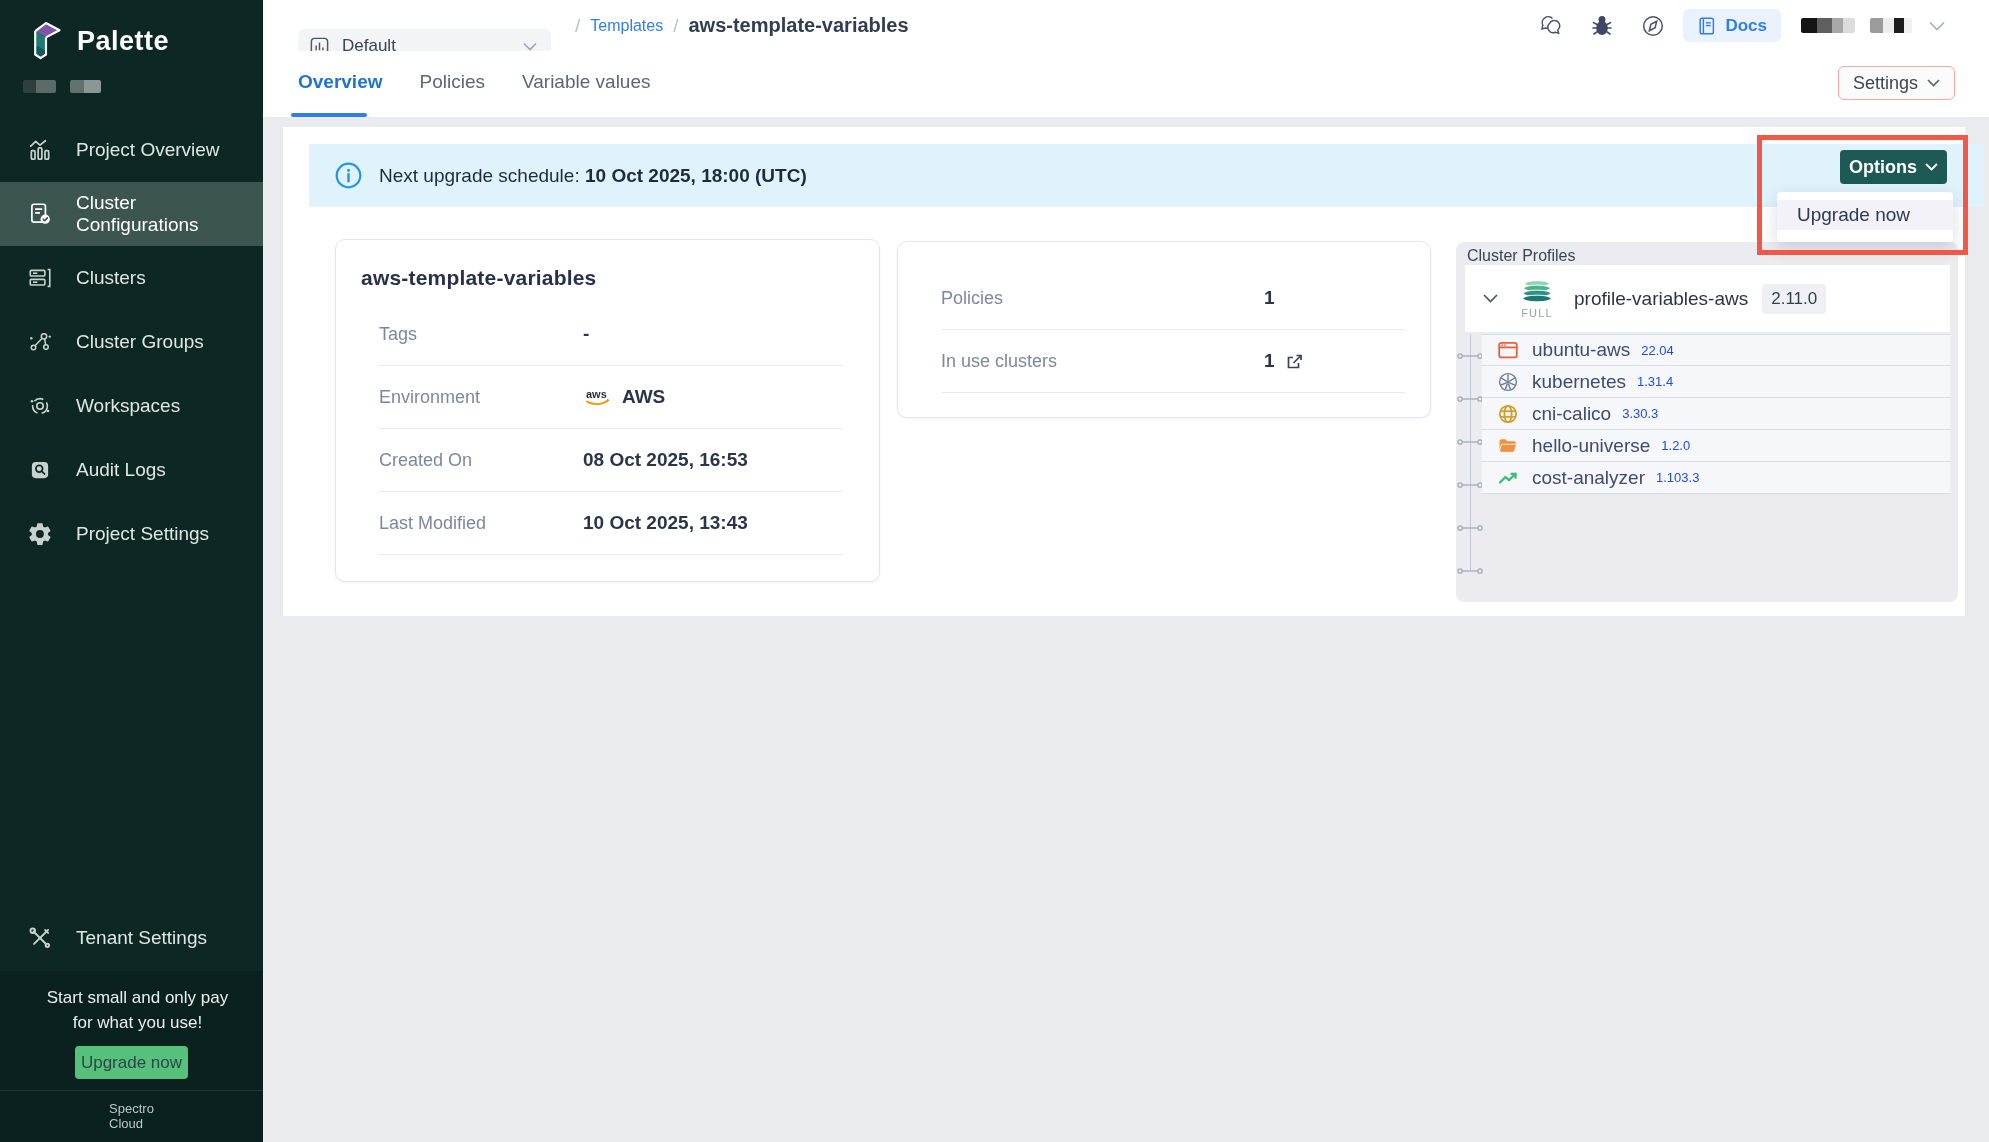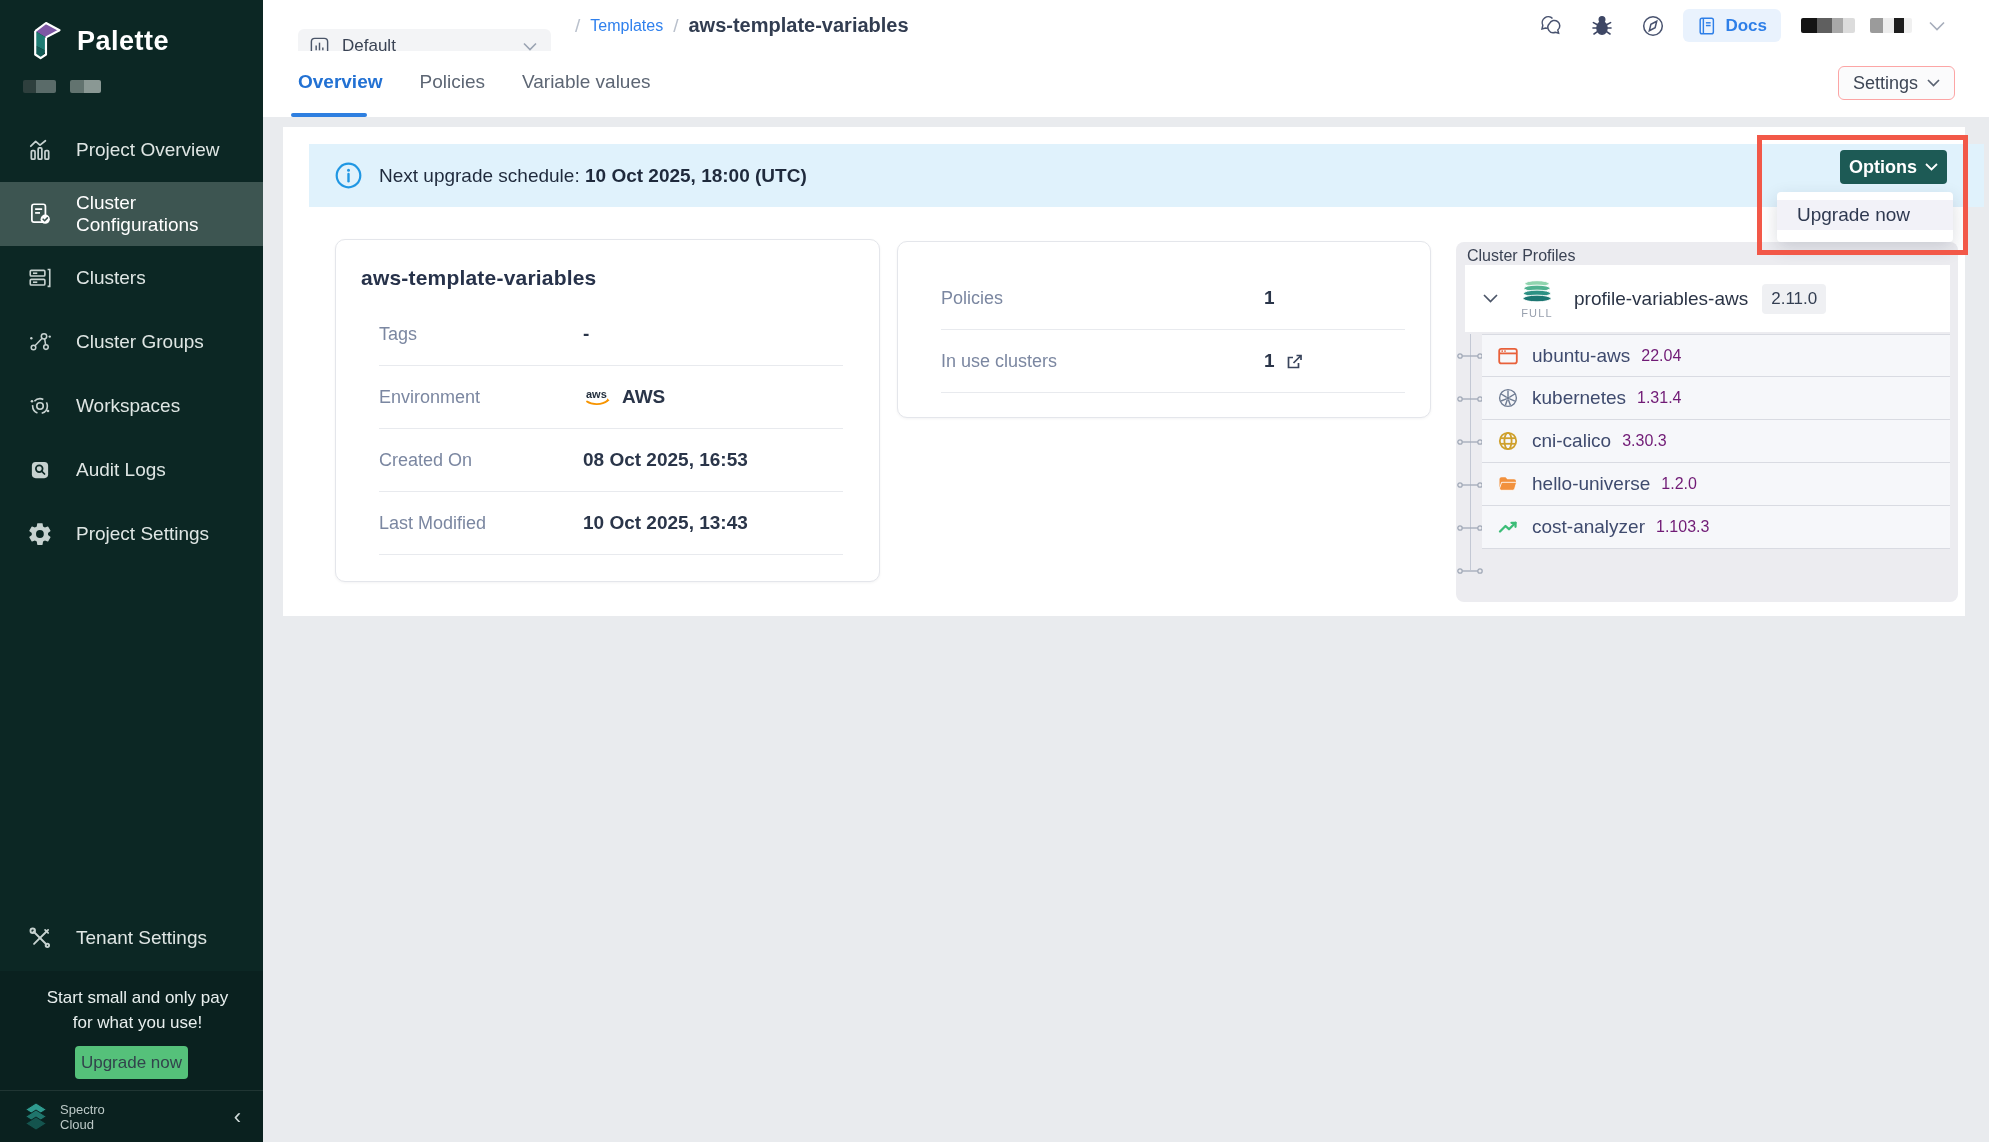--- a/index.html
+++ b/index.html
@@ -26,21 +26,21 @@
   .nav-item .nicon, .tenant-item .nicon { width:26px; height:26px; flex:0 0 26px; color:#c7d2d0; }
   .nav-item.active .nicon { color:#fff; }
   .tenant-item { position:absolute; top:906px; left:0; width:263px; }
   .promo { position:absolute; top:971px; left:0; width:263px; height:119px;
     background:#0a211f; text-align:center; padding-top:14px; }
   .promo-text { font-size:17px; line-height:25px; color:#e8efee;padding-left:12px; }
   .upgrade-btn { display:inline-block; margin-top:11px; width:113px; height:33px; line-height:33px;
     background:#55c17a; border-radius:4px; color:#32434c; font-size:17px; font-weight:500; cursor:pointer; }
   .side-footer { position:absolute; top:1090px; left:0; width:263px; height:52px;
     background:#0a211f; border-top:1px solid rgba(255,255,255,.09);
-    display:flex; align-items:center; padding:0 22px; gap:10px; }
+    display:flex; align-items:center; padding:0 22px; gap:10px;flex-direction:column; }
   .sc-name { font-size:13px; line-height:15px; color:#bcc9c7; }
   .collapse-ch { margin-left:auto; color:#cfd9d8; font-size:22px; line-height:1; cursor:pointer; }
 
   
   .main { position:absolute; left:263px; top:0; width:1726px; height:1142px; }
   .topbar { position:relative; height:51px; background:#fff; display:flex; align-items:center; }
   .proj-select { position:absolute; left:35px; top:29px; width:253px; height:34px;
     background:#f3f4f6; border-radius:6px; display:flex; align-items:center; gap:12px;
     padding:0 14px 0 11px; cursor:pointer; }
   .proj-icon { width:21px; height:21px; color:#4a5568; }
@@ -109,26 +109,26 @@
   .cp-title { position:absolute; left:11px; top:5px; font-size:16px; color:#3b4354; }
   .profile-box { position:absolute; left:9px; top:23px; width:485px; height:67px; background:#fff;
     display:flex; align-items:center; }
   .pb-chev { margin-left:18px; color:#4b5568; cursor:pointer; }
   .pb-iconcol { margin-left:16px; width:46px; display:flex; flex-direction:column; align-items:center; }
   .pb-type { font-size:11px; letter-spacing:1.2px; color:#98a0ae; margin-top:2px; }
   .pb-name { margin-left:14px; font-size:19px; font-weight:500; color:#2b3446; }
   .pb-version { margin-left:14px; background:#eff0f3; border-radius:4px; padding:5px 9px;
     font-size:17px; color:#333e52; }
   .layer-rows { position:absolute; left:26px; top:92px; width:468px; }
-  .layer-row { height:43px; background:#f6f7fa; border-bottom:1px solid #d9dbe2;
+  .layer-row { height:32px; background:#f6f7fa; border-bottom:1px solid #d9dbe2;
     display:flex; align-items:center; padding-left:15px; gap:13px; cursor:pointer; }
   .layer-row:first-child { border-top:1px solid #d9dbe2; }
   .layer-icon { width:22px; height:22px; flex:0 0 22px; }
   .layer-name { font-size:19px; font-weight:500; color:#3f4b6e; }
-  .layer-version { font-size:16px; font-weight:500; color:#701a75; margin-left:-2px; }
+  .layer-version { font-size:13px; font-weight:500; color:#1d4ed8; margin-left:-2px; }
   .tree-vline { position:absolute; left:14px; top:92px; width:1px; height:236px; background:#c3c8d4; }
   .tree-branch { position:absolute; left:1px; width:26px; height:12px; }
 
   svg { display:block; }
 </style>
 </head>
 <body>
 
 <div class="app">
 

